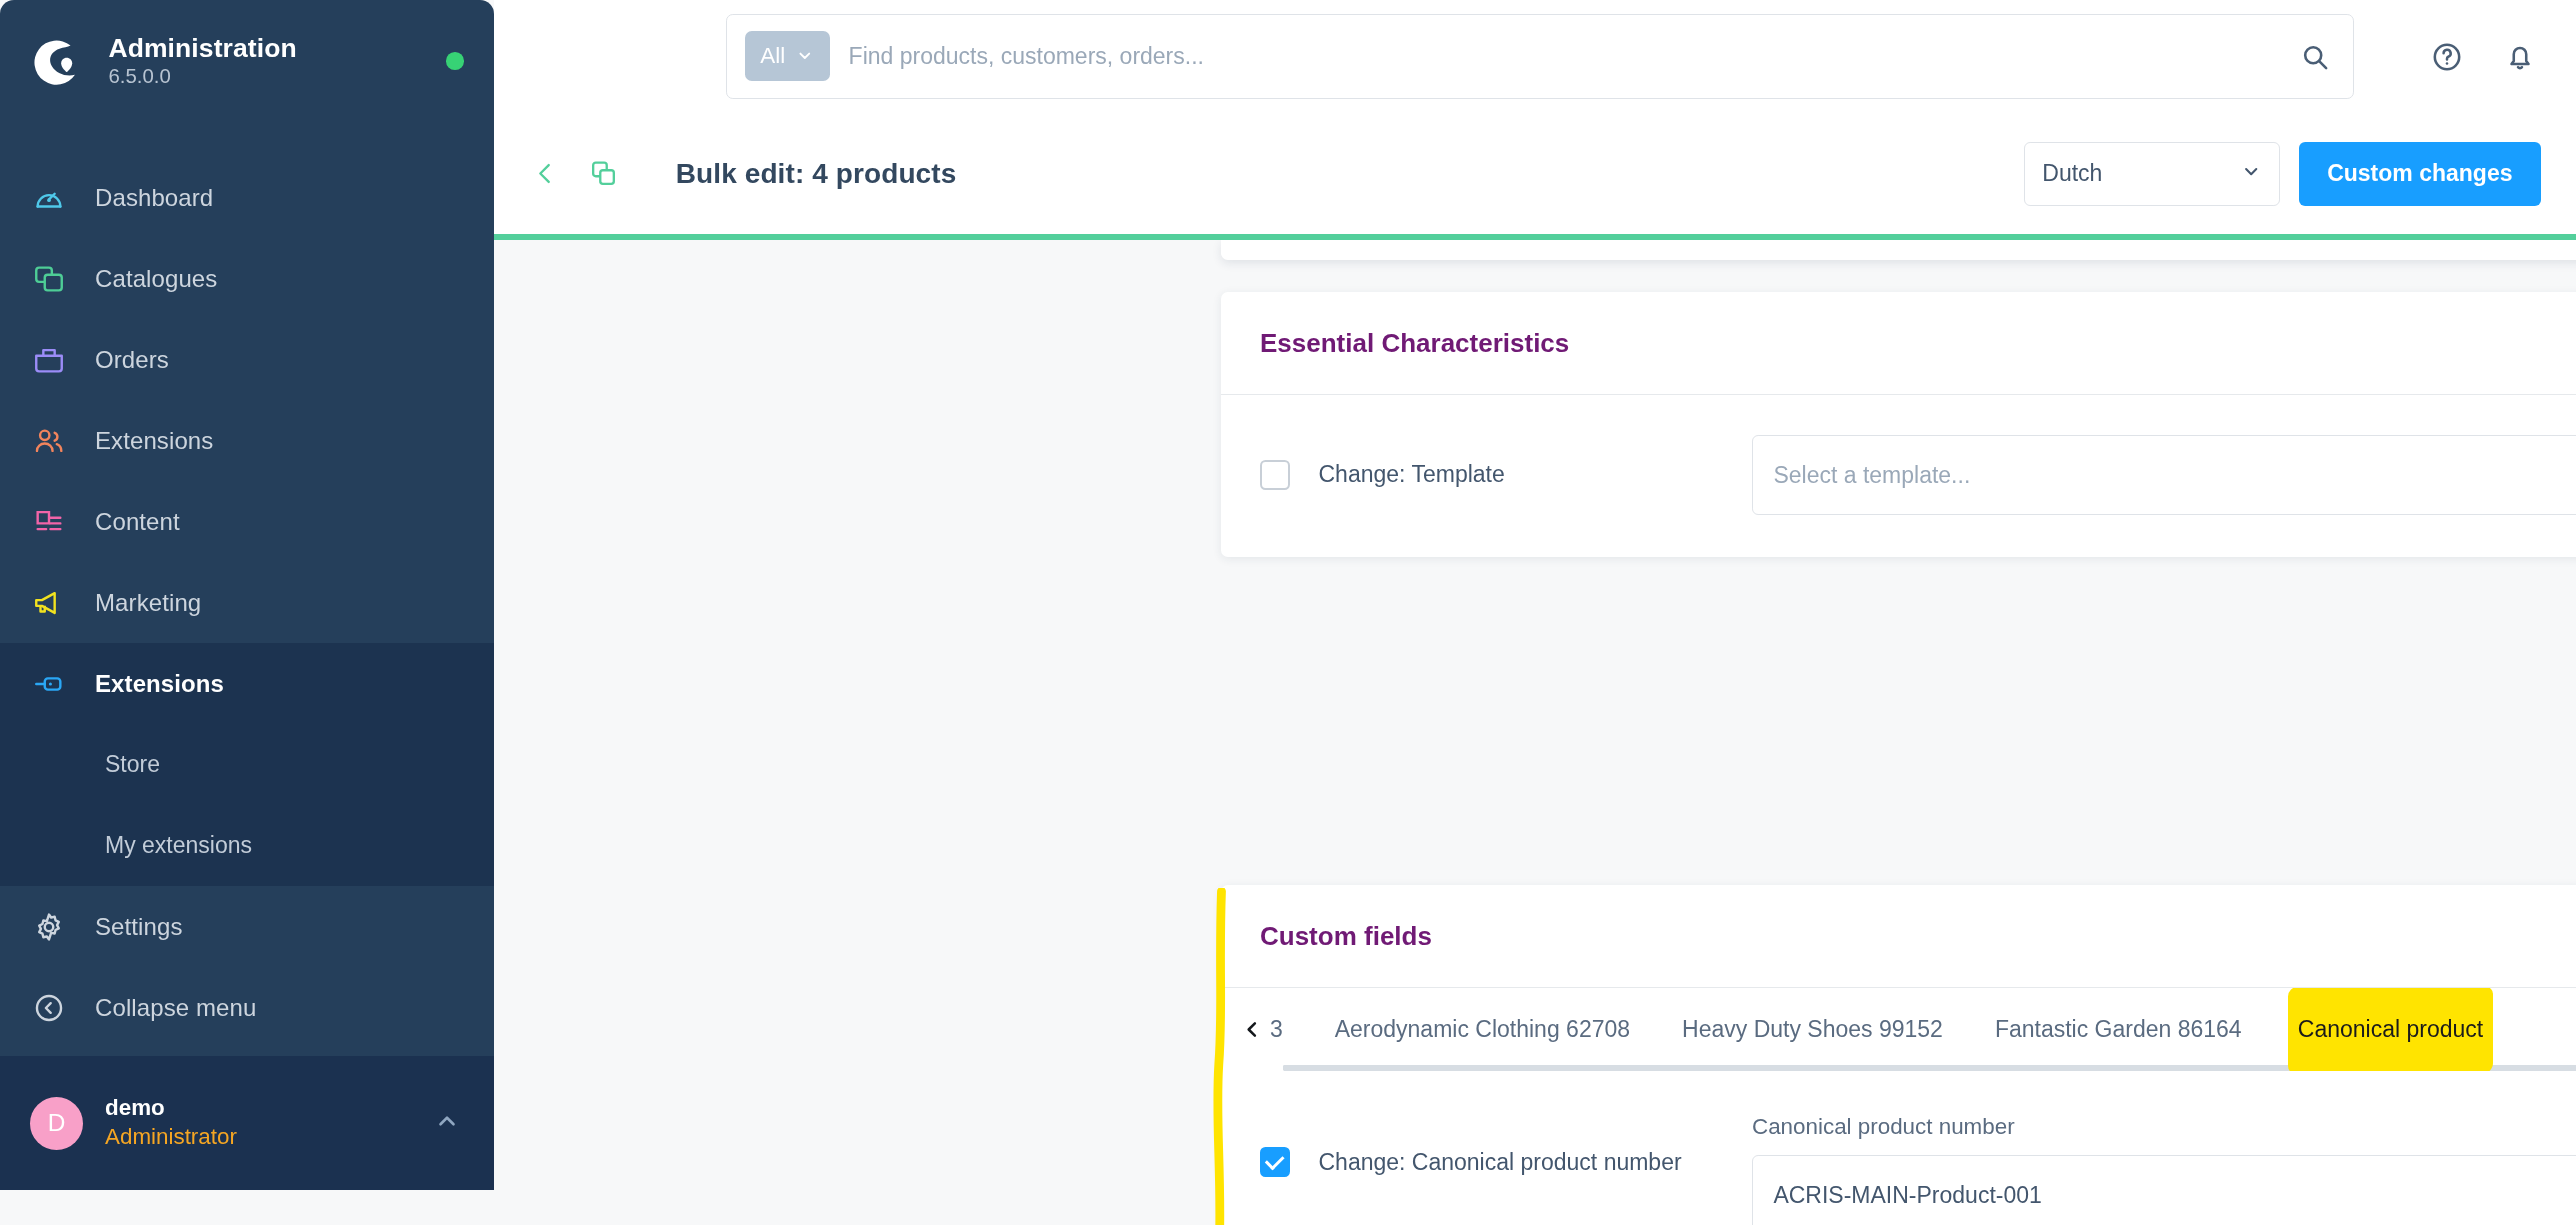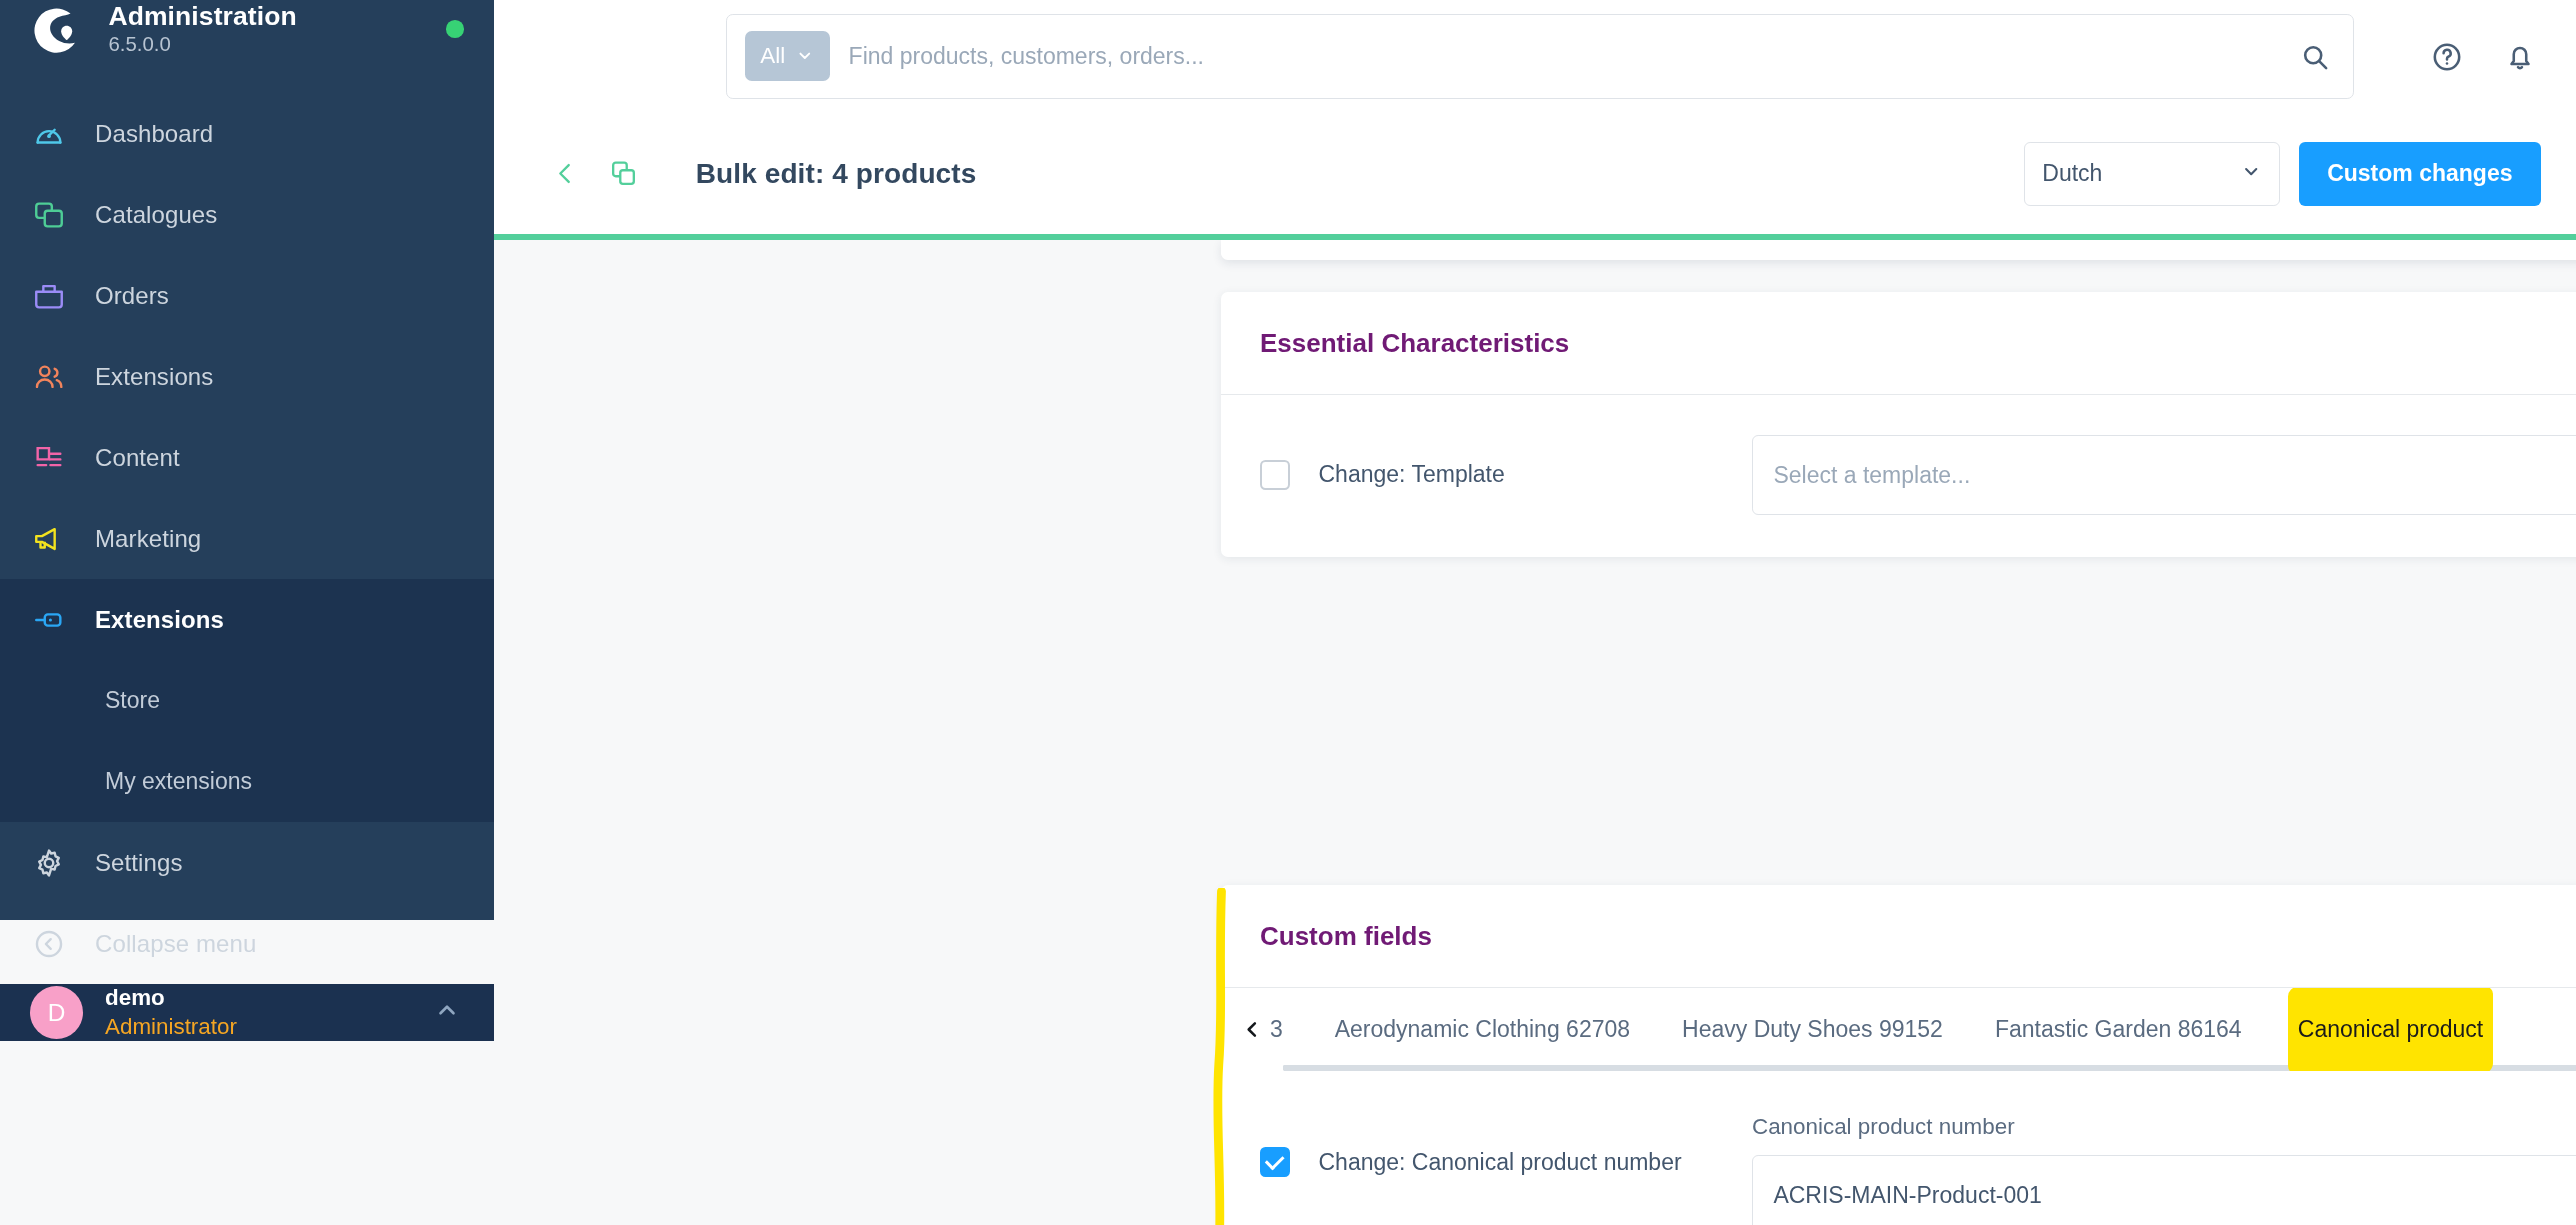--- a/index.html
+++ b/index.html
@@ -6,25 +6,26 @@
   html, body {
     width: 2576px; height: 1226px;
     font-family: "Liberation Sans", sans-serif;
     background: #f7f8f9;
     overflow: hidden;
   }
   .app { display: flex; width: 2576px; height: 1226px; }
 
   
   .sidebar {
-    width: 494px; height: 920px;
+    width: 494px; height: 1190px;
     background: #253f5b;
     display: flex; flex-direction: column;
     flex: 0 0 494px;
     position: relative;
+    border-radius: 14px;
   }
   .sb-head {
     height: 122px;
     display: flex; align-items: center;
     padding: 0 30px 0 30px;
     gap: 20.4px;
   }
   .sb-logo { width: 58px; height: 58px; flex: 0 0 58px; display:flex; align-items:center; justify-content:center;}
   .sb-brand { flex: 1; }
   .sb-title { color: #fff; font-size: 26.5px; font-weight: 700; letter-spacing: 0.1px; line-height: 1.12; }
@@ -101,21 +102,21 @@
     margin-left: 19px; flex: 1 1 auto; height: 47px;
   }
   .search-input::placeholder { color: #9aa8b8; }
   .search-ico { width: 42px; height:42px; display:flex; align-items:center; justify-content:center; cursor:pointer; }
   .top-actions { position:absolute; right: 35px; top: 0; height:113px; display:flex; align-items:center; gap: 31px; }
   .top-ico { width: 42px; height:42px; display:flex; align-items:center; justify-content:center; cursor:pointer; }
 
   .headerbar {
     height: 127px; background:#fff;
     display:flex; align-items:center;
-    padding: 0 35px 0 52px;
+    padding: 0 35px 0 32px;
     flex: 0 0 127px;
     border-bottom: 6.1px solid #53cf9b;
     position: relative;
   }
   .hdr-left { display:flex; align-items:center; gap: 20.4px; }
   .hdr-ico { width: 38px; height: 38px; display:flex; align-items:center; justify-content:center; cursor:pointer; }
   .hdr-title { font-size: 28px; font-weight: 700; color: #33485f; margin-left: 33px; letter-spacing:0.1px; }
   .hdr-right { margin-left:auto; display:flex; align-items:center; gap: 19px; }
   .lang-select {
     width: 256px; height: 64px;

